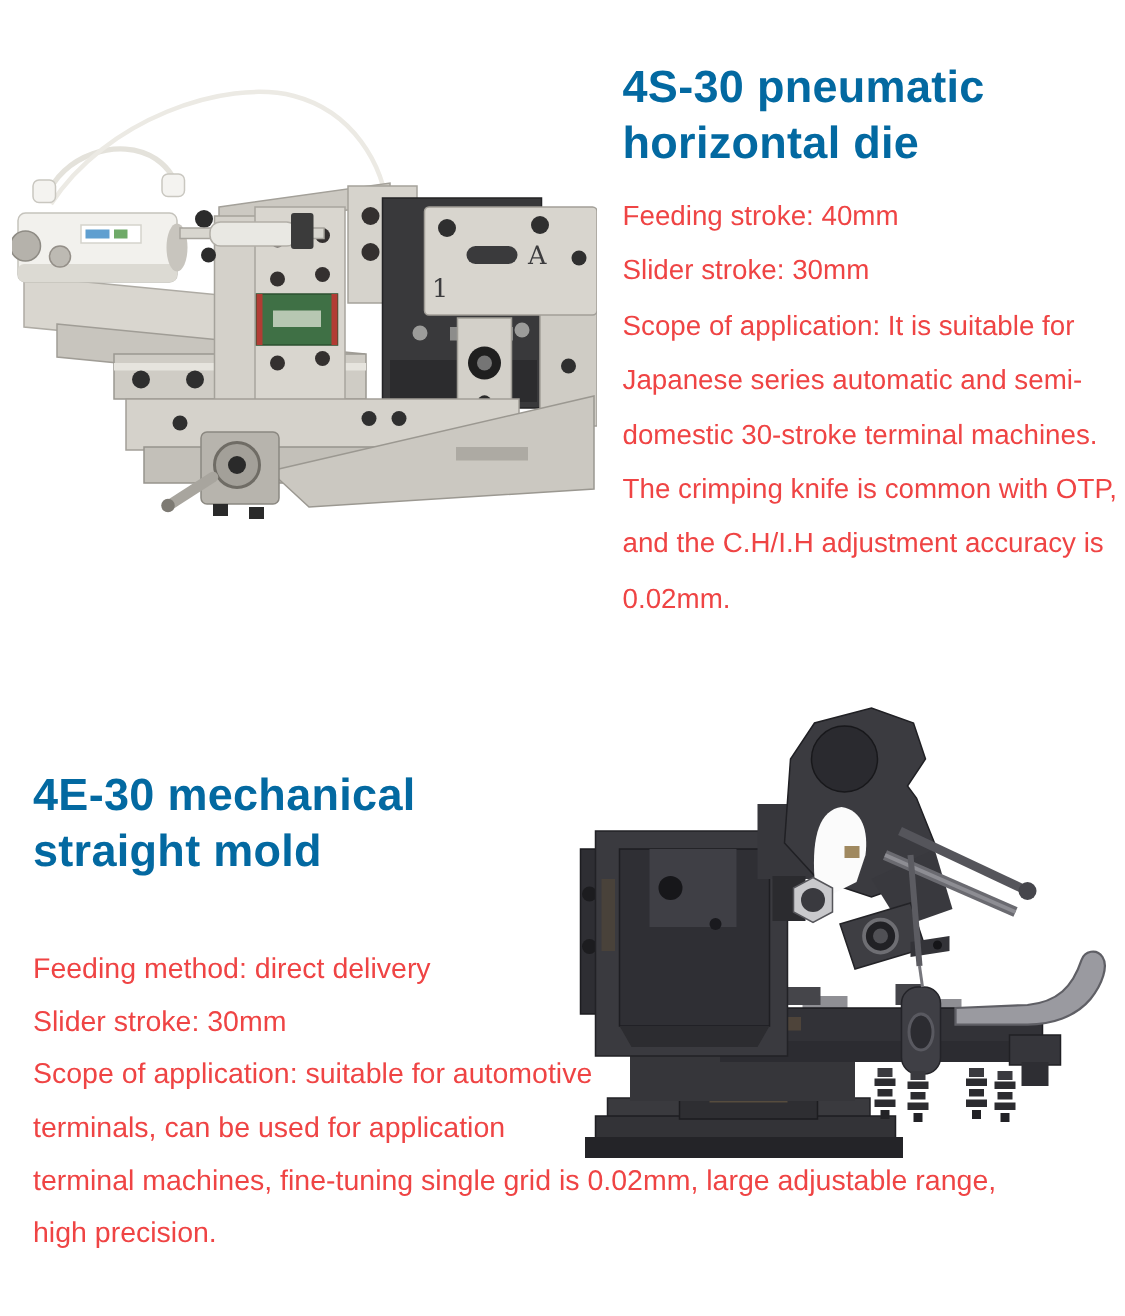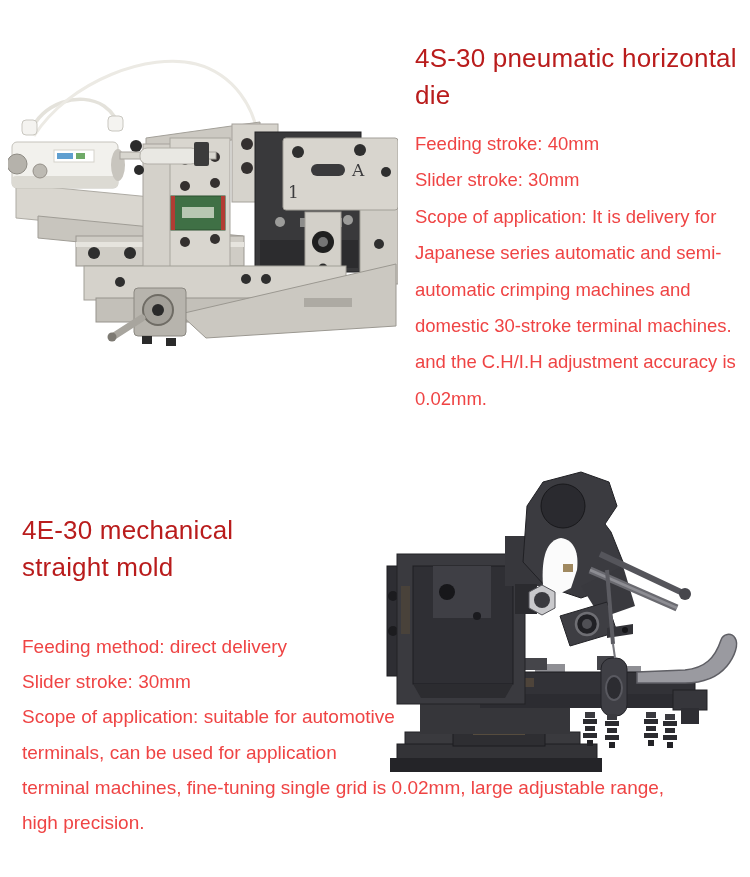--- a/index.html
+++ b/index.html
@@ -8,22 +8,22 @@
     background:#ffffff;overflow:hidden;
     font-family:"Liberation Sans","DejaVu Sans",sans-serif;
   }
   .photo{position:absolute;margin:0;padding:0;}
   .photo-1{left:8px;top:52px;width:390px;height:300px;}
   .photo-2{left:385px;top:466px;width:365px;height:312px;}
   .text-col{position:absolute;}
   .text-col-1{left:415px;top:40px;width:335px;}
   .text-col-2{left:22px;top:512px;width:726px;}
   h2.product-title{
-    margin:0;font-weight:normal;color:#b91c1c;
-    font-size:26px;line-height:37px;letter-spacing:.2px;
+    margin:0;font-weight:bold;color:#0369a1;
+    font-size:30px;line-height:37px;letter-spacing:.2px;
   }
   .text-col-2 h2.product-title{max-width:300px;}
   .specs{margin:0;padding:0;color:#333333;}
   .text-col-1 .specs{margin-top:12px;}
   .text-col-2 .specs{margin-top:43px;}
   .spec-line{
     white-space:nowrap;font-size:18.5px;line-height:36.4px;color:#ef4444;
   }
   .text-col-2 .spec-line{font-size:19px;line-height:35.2px;}
   svg{display:block;}
@@ -162,24 +162,24 @@
           <circle cx="131" cy="118" r="5" fill="#2b2b2b"></circle>
         </g>
       </svg>
     </figure>
 
     <div class="text-col text-col-1">
       <h2 class="product-title">4S-30 pneumatic horizontal die</h2>
       <div class="specs">
         <div class="spec-line">Feeding stroke: 40mm</div>
         <div class="spec-line">Slider stroke: 30mm</div>
-        <div class="spec-line">Scope of application: It is delivery for</div>
+        <div class="spec-line">Scope of application: It is suitable for</div>
         <div class="spec-line">Japanese series automatic and semi-</div>
-        <div class="spec-line">automatic crimping machines and</div>
         <div class="spec-line">domestic 30-stroke terminal machines.</div>
+        <div class="spec-line">The crimping knife is common with OTP,</div>
         <div class="spec-line">and the C.H/I.H adjustment accuracy is</div>
         <div class="spec-line">0.02mm.</div>
       </div>
     </div>
   </section>
 
   <section>
 
     <div class="text-col text-col-2">
       <h2 class="product-title">4E-30 mechanical straight mold</h2>

